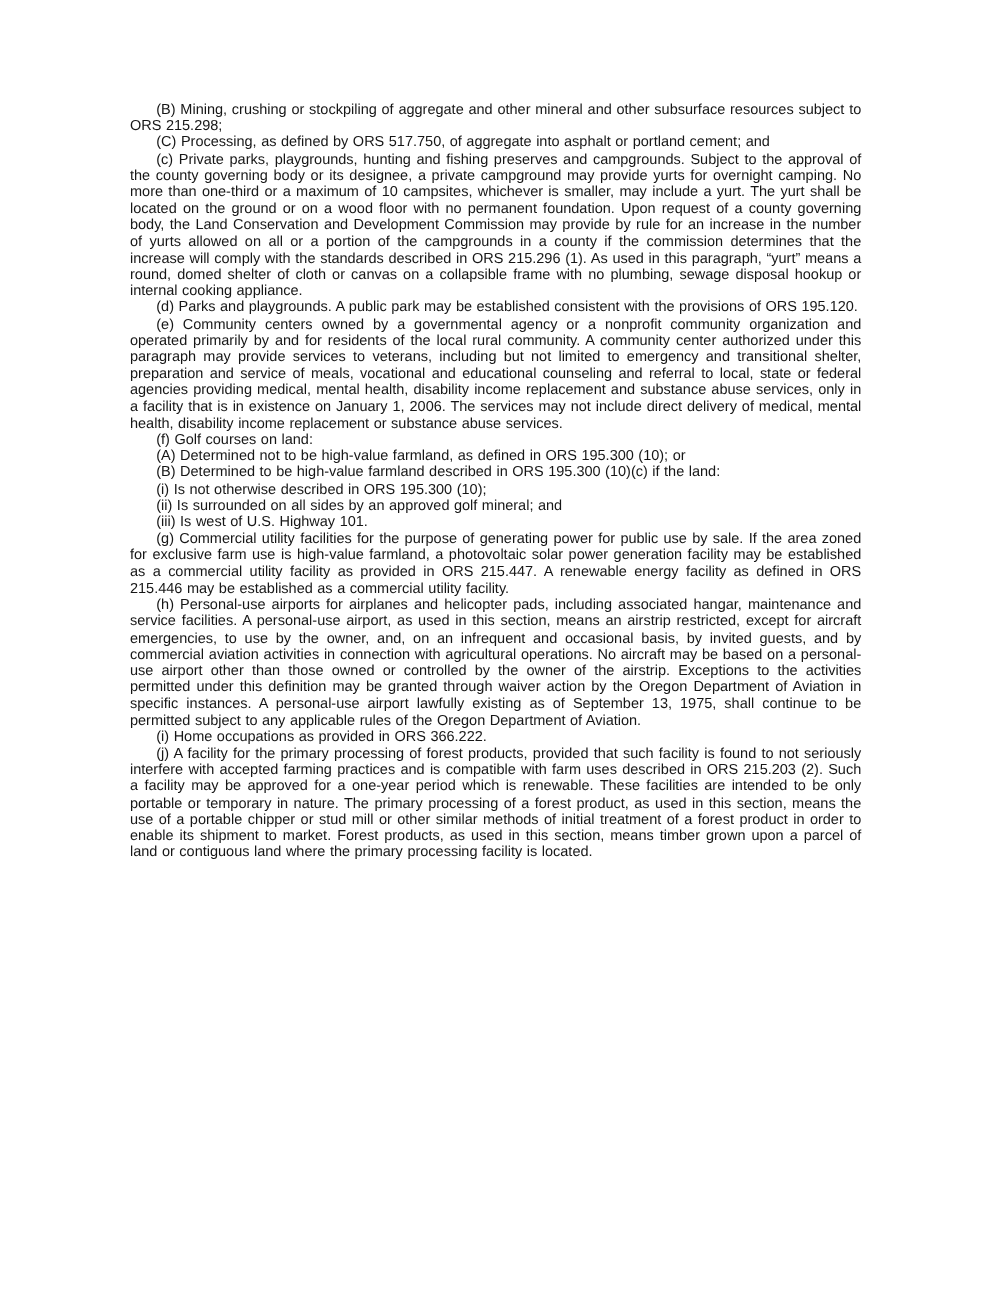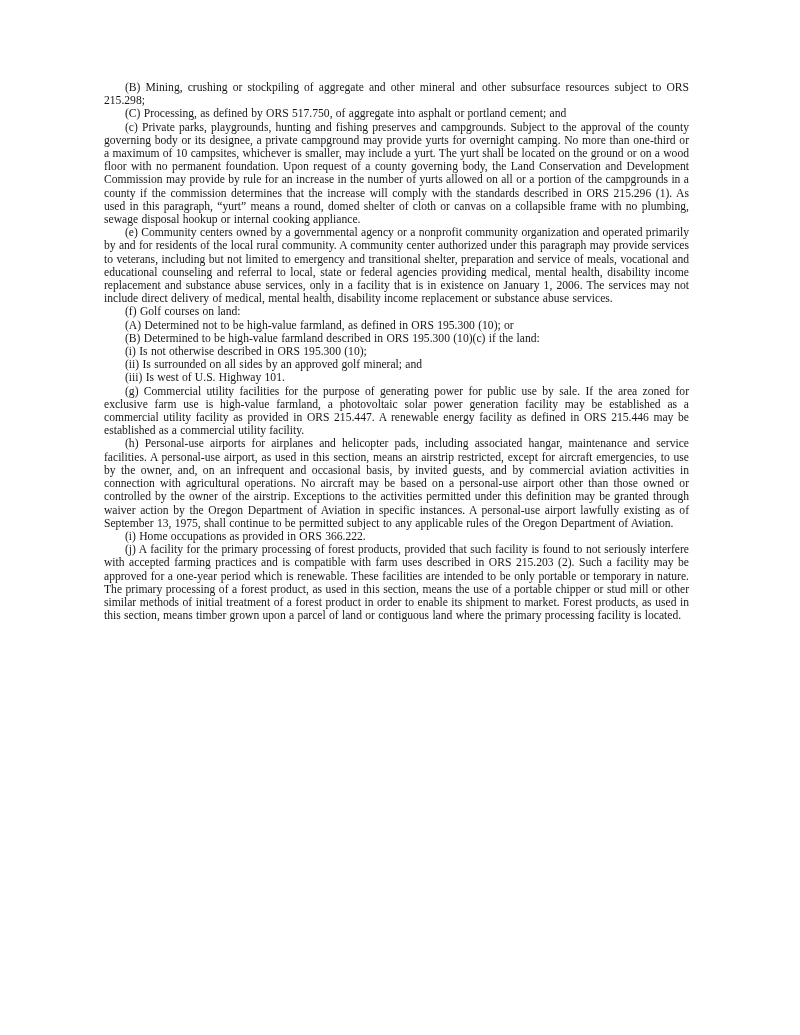--- a/index.html
+++ b/index.html
@@ -5,21 +5,21 @@
   html, body {
     margin: 0;
     padding: 0;
     background: #ffffff;
   }
   .page {
     position: relative;
     width: 800px;
     height: 736px;
     background: #ffffff;
-    font-family: Liberation Serif, serif;
+    font-family: Liberation Sans, sans-serif;
     color: #161616;
     overflow: hidden;
   }
   .content {
     position: absolute;
     left: 104px;
     top: 81px;
     width: 585px;
   }
   .content p {
@@ -43,20 +43,21 @@
   }
 </style>
 </head>
 <body>
 
 <div class="page">
   <main class="content">
     <p>(B) Mining, crushing or stockpiling of aggregate and other mineral and other subsurface resources subject to ORS 215.298;</p>
     <p>(C) Processing, as defined by ORS 517.750, of aggregate into asphalt or portland cement; and</p>
     <p>(c) Private parks, playgrounds, hunting and fishing preserves and campgrounds. Subject to the approval of the county governing body or its designee, a private campground may provide yurts for overnight camping. No more than one-third or a maximum of 10 campsites, whichever is smaller, may include a yurt. The yurt shall be located on the ground or on a wood floor with no permanent foundation. Upon request of a county governing body, the Land Conservation and Development Commission may provide by rule for an increase in the number of yurts allowed on all or a portion of the campgrounds in a county if the commission determines that the increase will comply with the standards described in ORS 215.296 (1). As used in this paragraph, “yurt” means a round, domed shelter of cloth or canvas on a collapsible frame with no plumbing, sewage disposal hookup or internal cooking appliance.</p>
+    <p>(d) Parks and playgrounds. A public park may be established consistent with the provisions of ORS 195.120.</p>
     <p>(e) Community centers owned by a governmental agency or a nonprofit community organization and operated primarily by and for residents of the local rural community. A community center authorized under this paragraph may provide services to veterans, including but not limited to emergency and transitional shelter, preparation and service of meals, vocational and educational counseling and referral to local, state or federal agencies providing medical, mental health, disability income replacement and substance abuse services, only in a facility that is in existence on January 1, 2006. The services may not include direct delivery of medical, mental health, disability income replacement or substance abuse services.</p>
     <p>(f) Golf courses on land:</p>
     <p>(A) Determined not to be high-value farmland, as defined in ORS 195.300 (10); or</p>
     <p>(B) Determined to be high-value farmland described in ORS 195.300 (10)(c) if the land:</p>
     <p>(i) Is not otherwise described in ORS 195.300 (10);</p>
     <p>(ii) Is surrounded on all sides by an approved golf mineral; and</p>
     <p>(iii) Is west of U.S. Highway 101.</p>
     <p>(g) Commercial utility facilities for the purpose of generating power for public use by sale. If the area zoned for exclusive farm use is high-value farmland, a photovoltaic solar power generation facility may be established as a commercial utility facility as provided in ORS 215.447. A renewable energy facility as defined in ORS 215.446 may be established as a commercial utility facility.</p>
     <p>(h) Personal-use airports for airplanes and helicopter pads, including associated hangar, maintenance and service facilities. A personal-use airport, as used in this section, means an airstrip restricted, except for aircraft emergencies, to use by the owner, and, on an infrequent and occasional basis, by invited guests, and by commercial aviation activities in connection with agricultural operations. No aircraft may be based on a personal-use airport other than those owned or controlled by the owner of the airstrip.  Exceptions to the activities permitted under this definition may be granted through waiver action by the Oregon Department of Aviation in specific instances. A personal-use airport lawfully existing as of September 13, 1975, shall continue to be permitted subject to any applicable rules of the Oregon Department of Aviation.</p>
     <p>(i) Home occupations as provided in ORS 366.222.</p>

